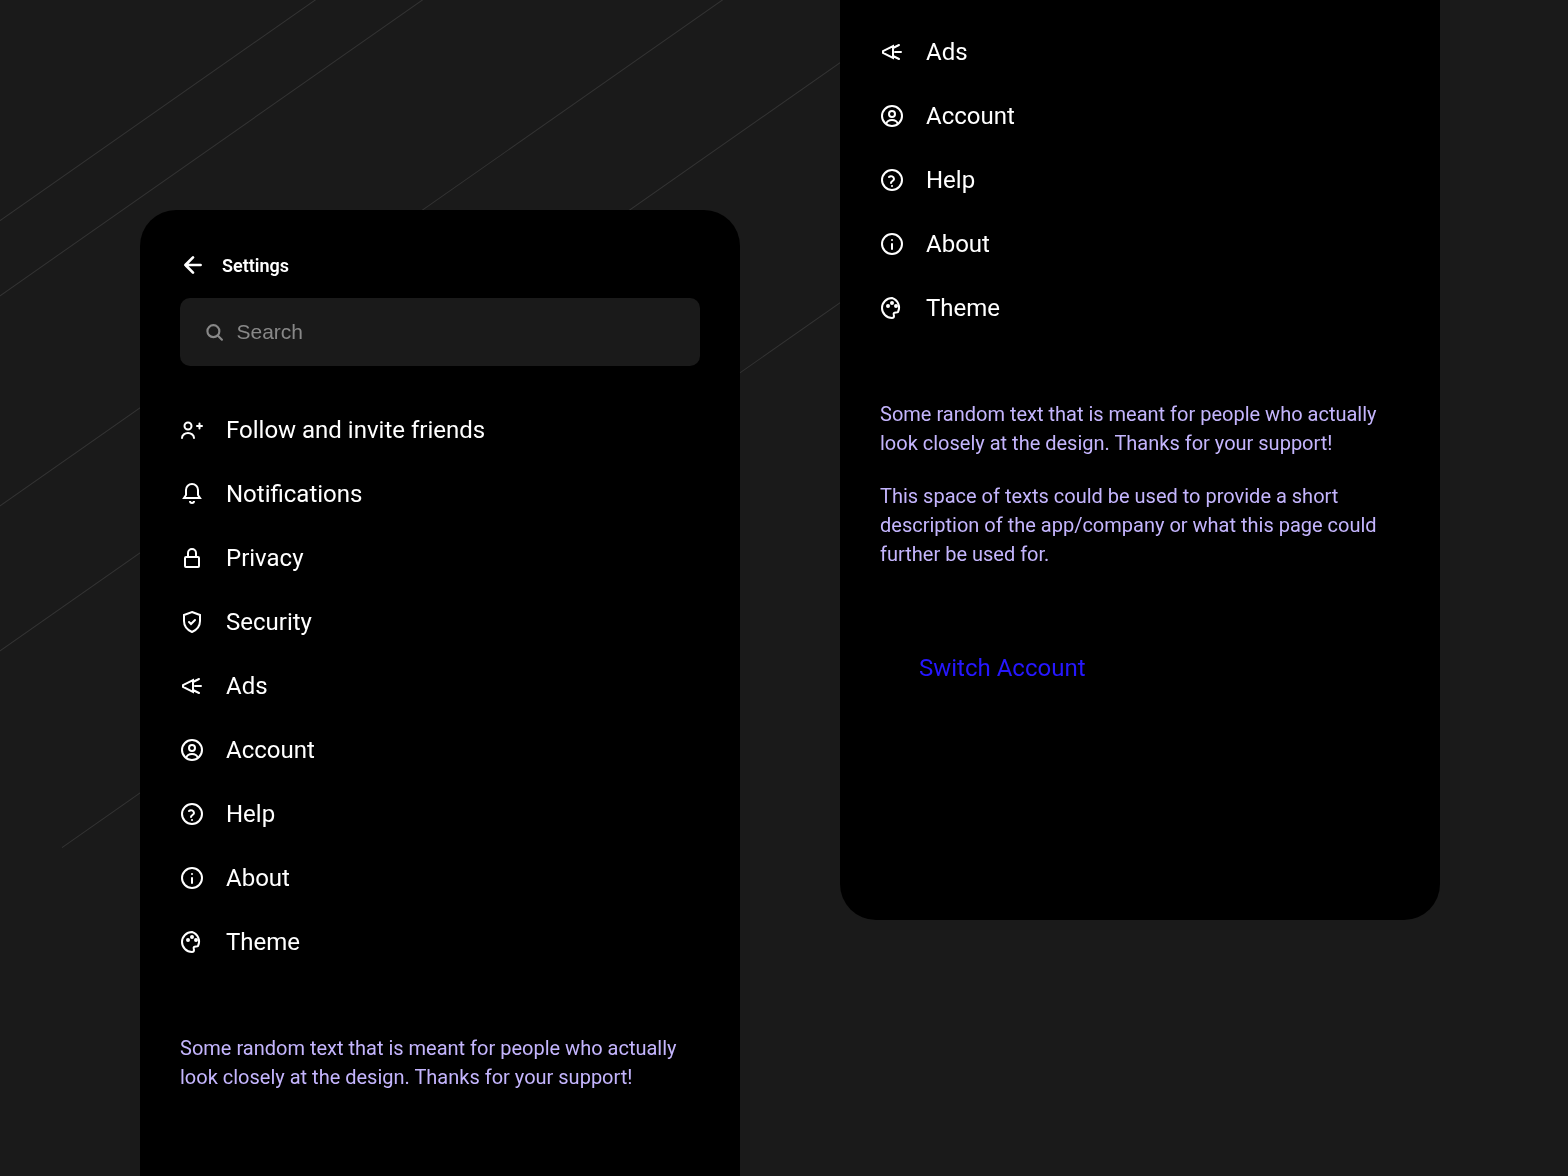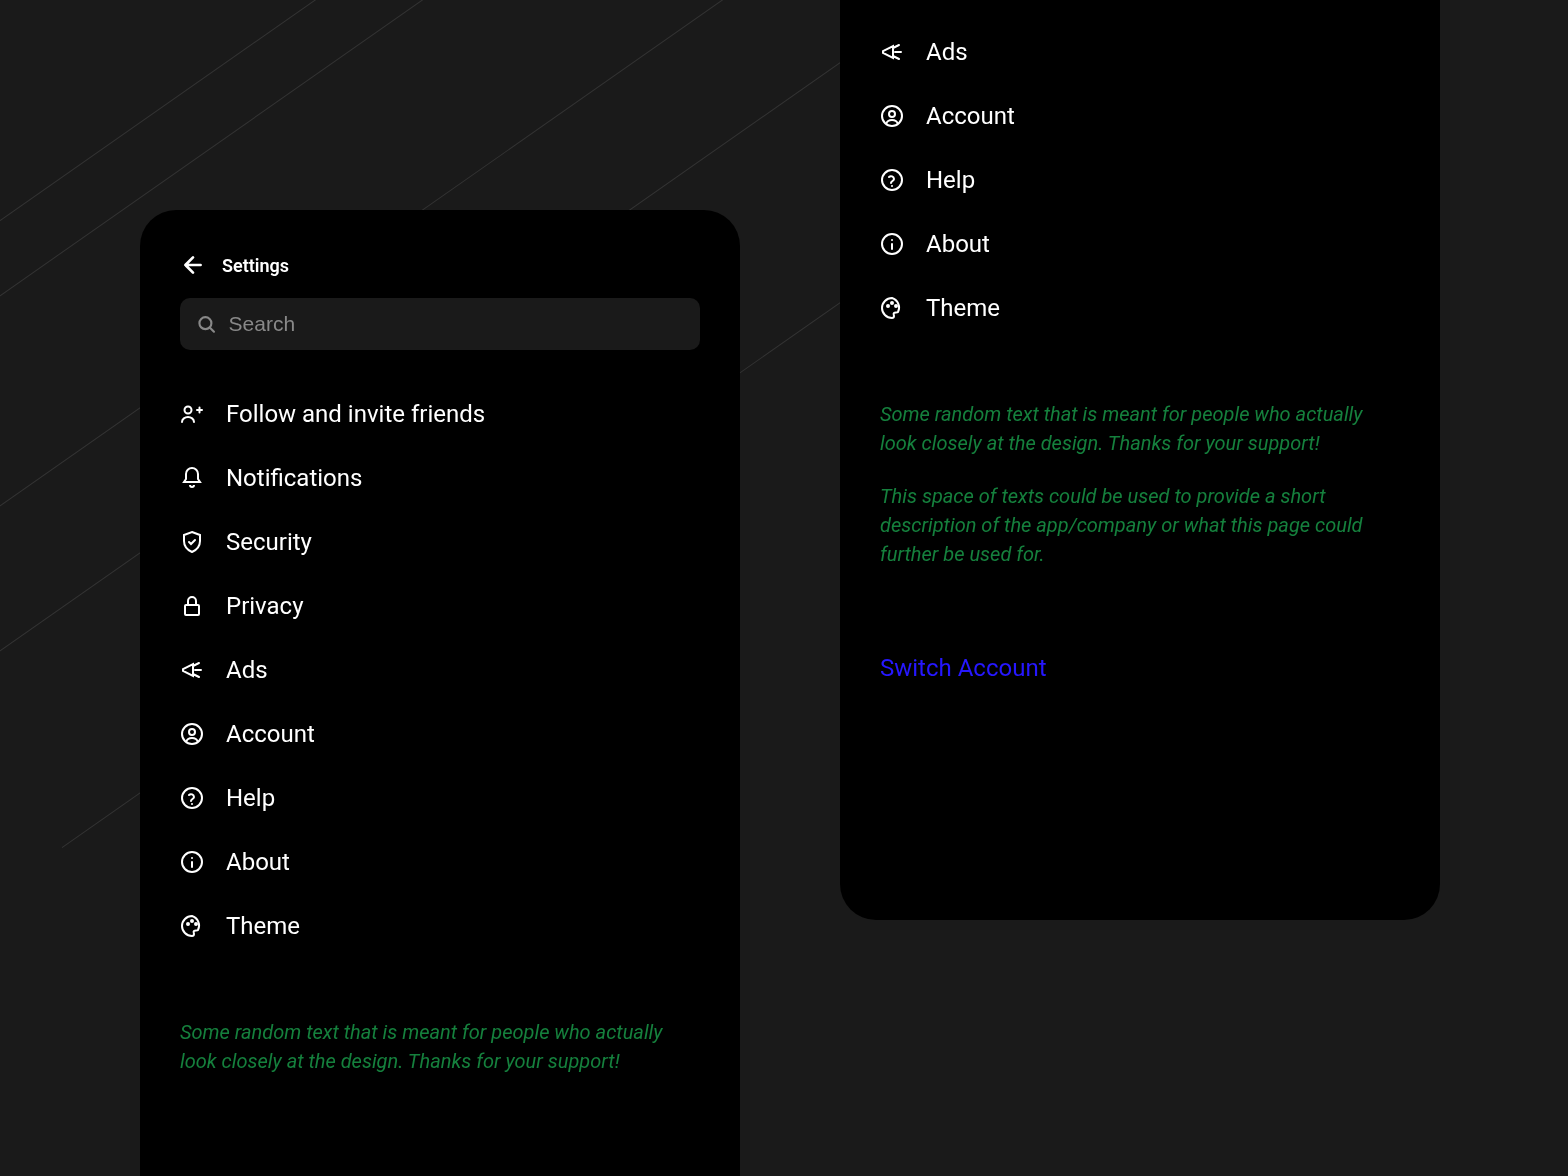--- a/index.html
+++ b/index.html
@@ -74,24 +74,24 @@
     .title {
       color: #fff;
       font-size: 18px;
       font-weight: 600;
     }
     
     .search-box {
       margin: 0 40px 22px 40px;
       background: #1a1a1a;
       border-radius: 10px;
-      height: 52px;
-      display: flex;
-      align-items: center;
-      padding: 0 16px;
+      height: 68px;
+      display: flex;
+      align-items: center;
+      padding: 0 24px;
       gap: 12px;
     }
     
     .search-icon {
       color: #888;
       width: 22px;
       height: 22px;
     }
     
     .search-input {
@@ -130,32 +130,32 @@
     }
     
     .menu-label {
       color: #fff;
       font-size: 24px;
       font-weight: 400;
     }
     
     .footer-text {
       padding: 50px 40px 20px 40px;
-      color: #15803d;
+      color: #c4b5fd;
       font-size: 20px;
       line-height: 1.45;
-      font-style: italic;
     }
     
     .footer-text p {
       margin-bottom: 24px;
     }
     
     .action-links {
       padding: 30px 40px 40px 40px;
+      margin-left: 39px;
     }
     
     .action-link {
       color: #2617ff;
       font-size: 24px;
       cursor: pointer;
       padding: 11px 0;
     }
     
     svg {
@@ -213,35 +213,35 @@
         <svg viewBox="0 0 24 24" fill="none" stroke="currentColor" stroke-width="2">
           <path d="M6 8a6 6 0 0112 0v5l2 3H4l2-3V8zM10 19a2 2 0 004 0"></path>
         </svg>
       </div>
       <div class="menu-label">Notifications</div>
     </div>
 
     <div class="menu-item">
       <div class="menu-icon">
         <svg viewBox="0 0 24 24" fill="none" stroke="currentColor" stroke-width="2">
+          <rect x="5" y="11" width="14" height="10" rx="1"></rect>
+          <path d="M8 11V7a4 4 0 018 0v4"></path>
+        </svg>
+      </div>
+      <div class="menu-label">Privacy</div>
+    </div>
+
+    <div class="menu-item">
+      <div class="menu-icon">
+        <svg viewBox="0 0 24 24" fill="none" stroke="currentColor" stroke-width="2">
           <path d="M12 2l8 3v6c0 5-3.5 9-8 11-4.5-2-8-6-8-11V5l8-3z"></path>
           <path d="M9 12l2 2 4-4" stroke-linecap="round"></path>
         </svg>
       </div>
       <div class="menu-label">Security</div>
-    </div>
-
-    <div class="menu-item">
-      <div class="menu-icon">
-        <svg viewBox="0 0 24 24" fill="none" stroke="currentColor" stroke-width="2">
-          <rect x="5" y="11" width="14" height="10" rx="1"></rect>
-          <path d="M8 11V7a4 4 0 018 0v4"></path>
-        </svg>
-      </div>
-      <div class="menu-label">Privacy</div>
     </div>
 
     <div class="menu-item">
       <div class="menu-icon">
         <svg viewBox="0 0 24 24" fill="none" stroke="currentColor" stroke-width="2">
           <path d="M3 11v2l10 5V6L3 11zM13 8l6-3M13 16l6 3M15 12h6" stroke-linecap="round"></path>
         </svg>
       </div>
       <div class="menu-label">Ads</div>
     </div>

